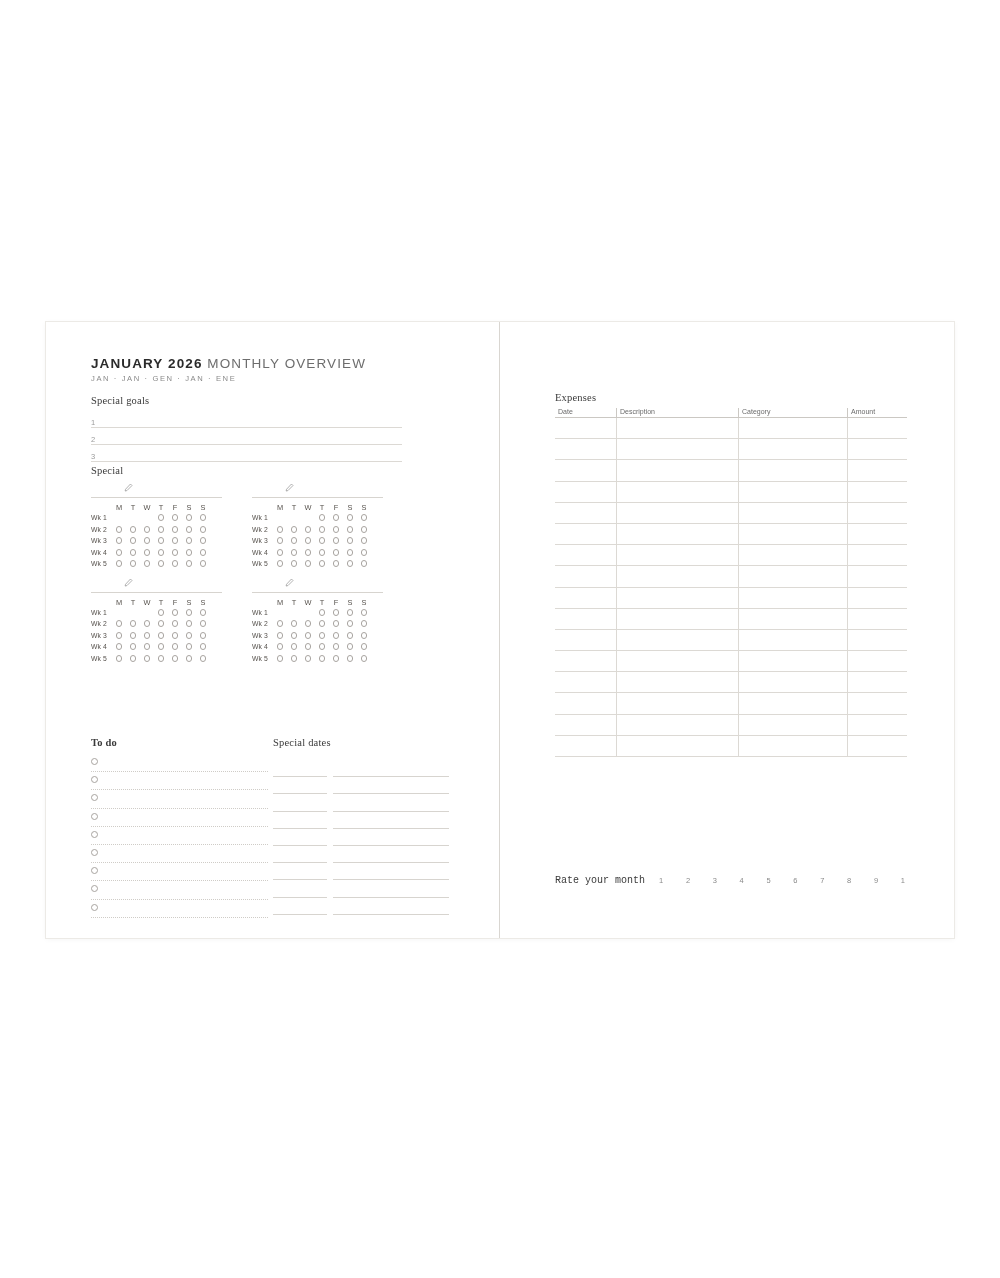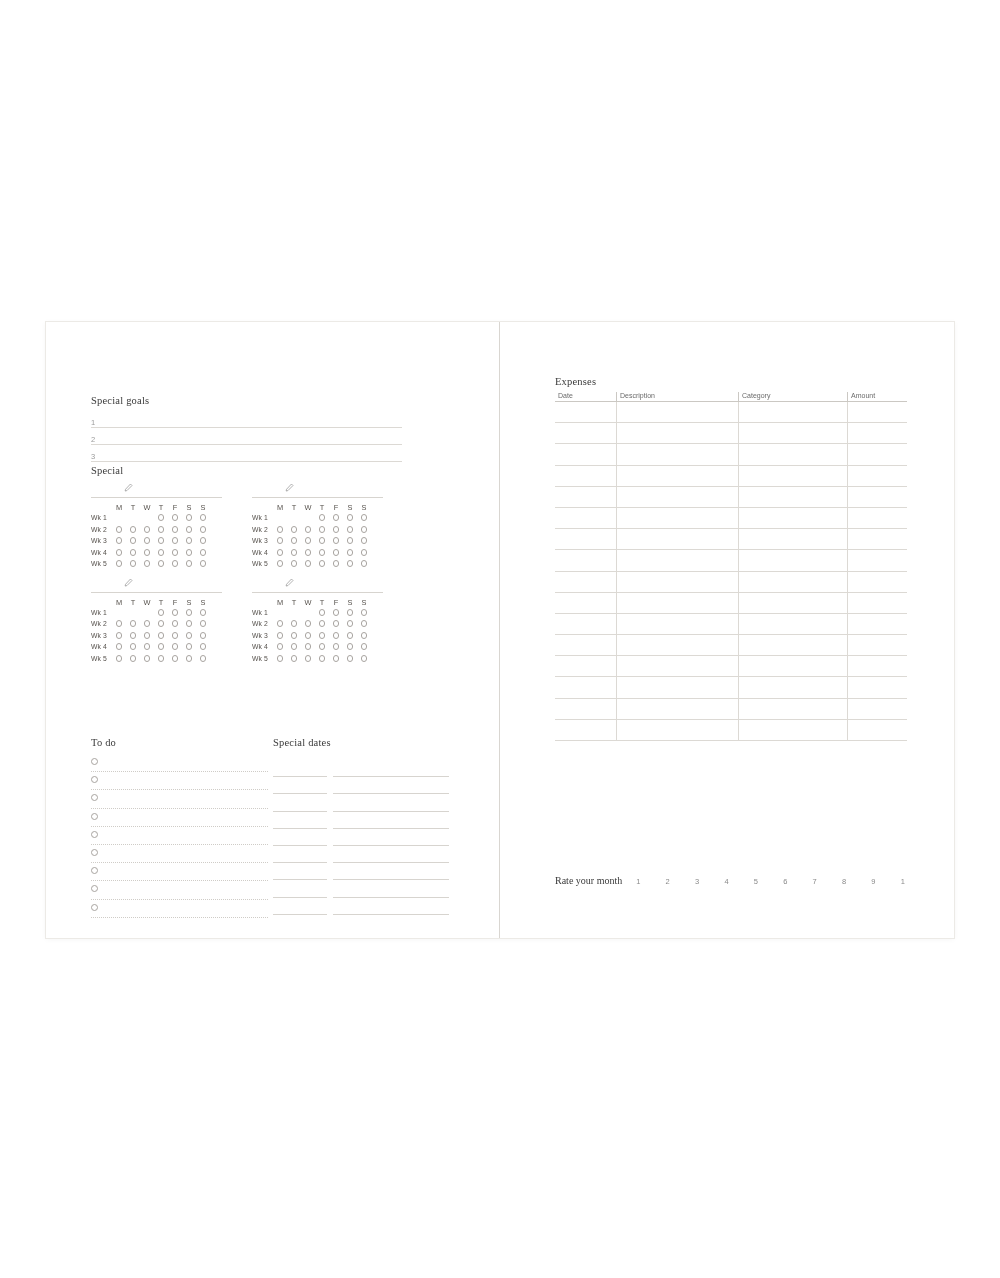--- a/index.html
+++ b/index.html
@@ -158,21 +158,21 @@
   }
   .dot.blank { border-color: transparent; }
 
   
   .todo {
     position: absolute;
     left: 45px;
     top: 415px;
     width: 177px;
   }
-  .todo .sec-head { margin-bottom: 6px; }
+  .todo .sec-head { margin-bottom: 6px; font-weight: bold; }
   .todo-row {
     height: 17.2px;
     display: flex;
     align-items: center;
     border-bottom: 1px dotted #cfccc7;
   }
   .todo-circle {
     width: 7px;
     height: 7px;
     border: 1px solid #a8a4a0;
@@ -206,21 +206,21 @@
     margin-left: 6px;
   }
 
   
   .expenses {
     position: absolute;
     left: 55px;
     top: 54px;
     width: 352px;
   }
-  .expenses .sec-head { margin-bottom: 5px; }
+  .expenses .sec-head { margin-bottom: 5px; margin-top: 16px; }
   .exp-table {
     width: 100%;
     border-collapse: collapse;
   }
   .exp-table th {
     font-weight: normal;
     font-size: 7px;
     color: #6b6b6b;
     text-align: left;
     padding: 0 0 2px 3px;
@@ -257,21 +257,21 @@
   
   .rate {
     position: absolute;
     left: 55px;
     top: 553px;
     width: 352px;
     display: flex;
     align-items: baseline;
   }
   .rate-label {
-    font-family: Liberation Serif, serif;
+    font-family: Liberation Mono, monospace;
     font-size: 10px;
     color: #3a3a3a;
     margin-right: 14px;
     white-space: nowrap;
   }
   .rate-nums {
     display: flex;
     flex: 1;
     justify-content: space-between;
     padding-right: 2px;
@@ -281,20 +281,26 @@
     color: #8a8a8a;
   }
 </style>
 </head>
 <body>
 
 <div class="spread">
 
   <div class="page page-left">
 
+    <div class="header">
+      <div class="title-line">
+        <span class="title-month">JANUARY 2026</span><span class="title-rest"> MONTHLY OVERVIEW</span>
+      </div>
+      <div class="subtitle">JAN · JAN · GEN · JAN · ENE</div>
+    </div>
 
     <div class="goals">
       <div class="sec-head">Special goals</div>
       <div class="goal-row">
           <span class="goal-num">1</span>
         </div>
       <div class="goal-row">
           <span class="goal-num">2</span>
         </div>
       <div class="goal-row">

